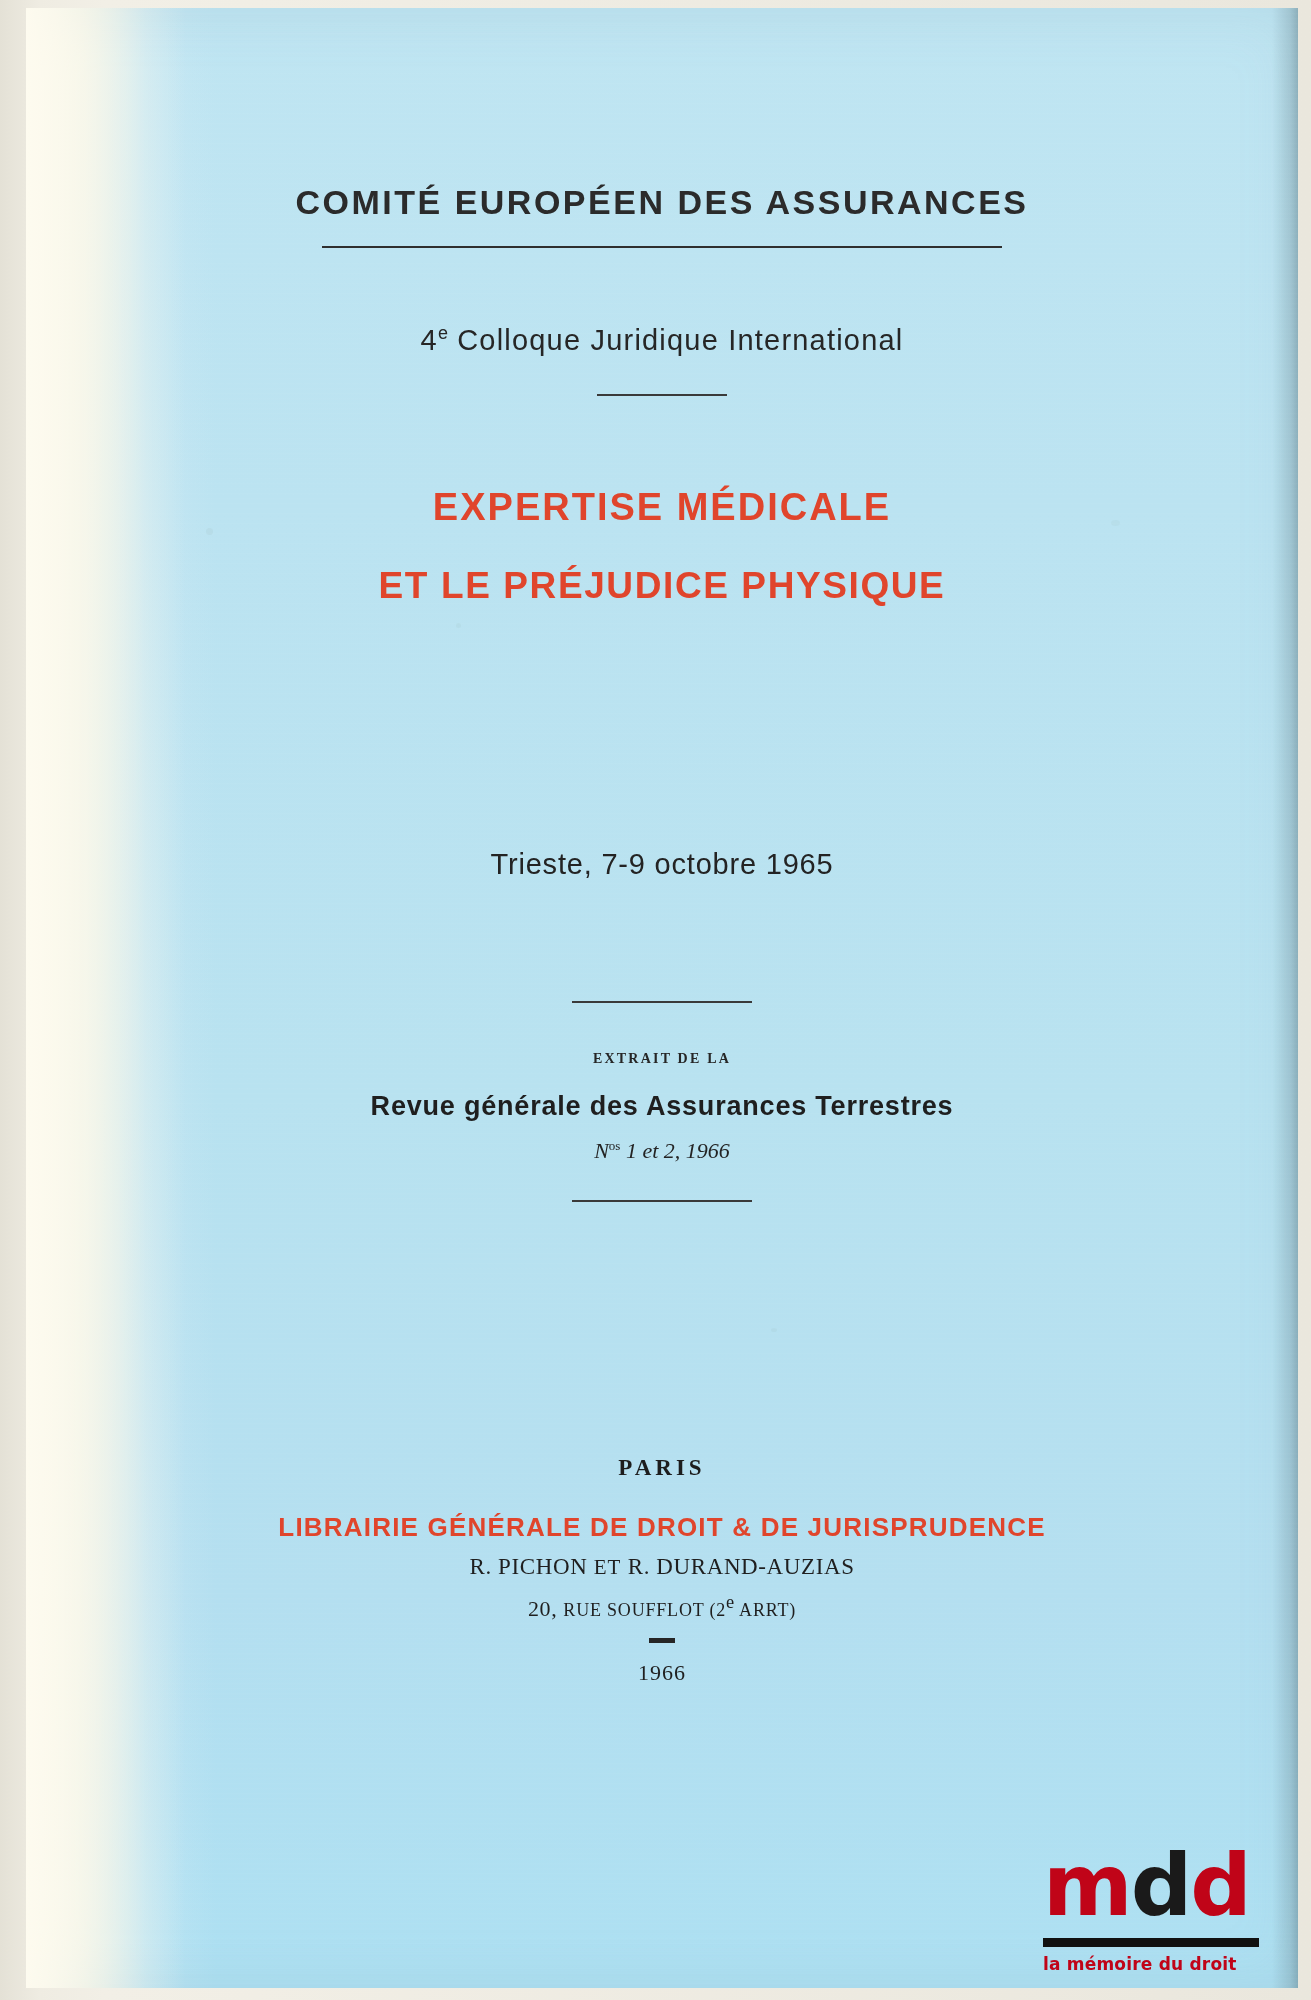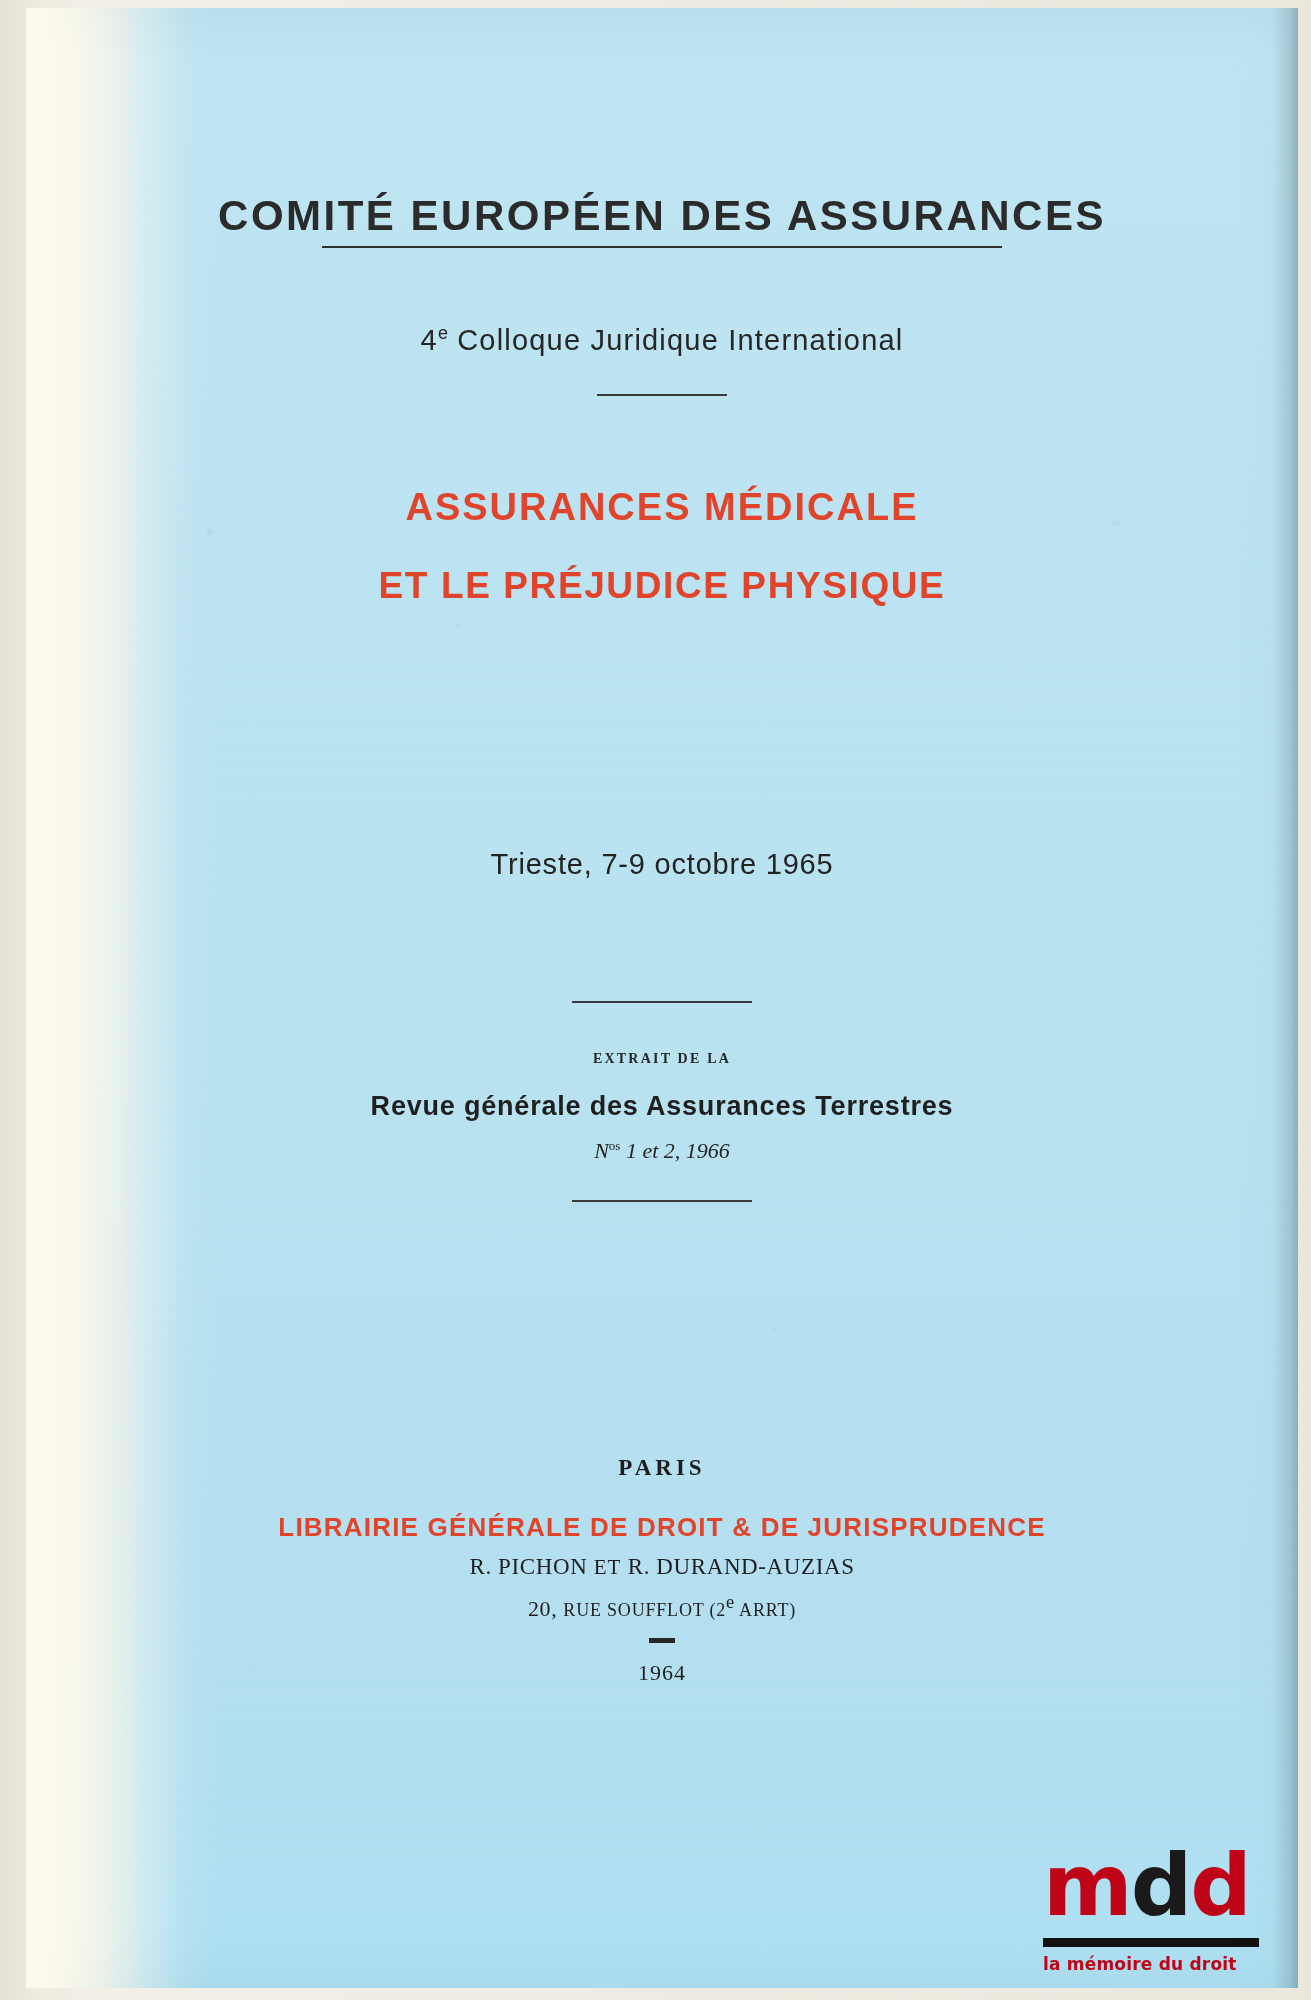--- a/index.html
+++ b/index.html
@@ -87,27 +87,26 @@
     height: 1980px;
     text-align: center;
   }
 
   
   .org-title {
     position: absolute;
     left: 50%;
     transform: translateX(-50%);
     top: 175px;
-    font-size: 42px;
+    font-size: 34px;
     letter-spacing: 2.5px;
     color: #2b2b2b;
     font-weight: 600;
     white-space: nowrap;
     font-family: "Liberation Sans", sans-serif;
-    margin-top: 9px;
   }
   .org-rule {
     position: absolute;
     left: 50%;
     transform: translateX(-50%);
     top: 238px;
     width: 680px;
     height: 2px;
     background: #2f2f2f;
   }
@@ -362,38 +361,38 @@
       <div class="org-title">COMITÉ EUROPÉEN DES ASSURANCES</div>
       <div class="org-rule"></div>
 
       <div class="colloque">
         <span>4</span><sup>e</sup>
         <span>Colloque  Juridique  International</span>
       </div>
       <div class="colloque-rule"></div>
 
       <div class="main-title">
-        <div class="mt-line1">ASSURANCES  MÉDICALE</div>
+        <div class="mt-line1">EXPERTISE  MÉDICALE</div>
         <div class="mt-line4">ET  LE  PRÉJUDICE  PHYSIQUE</div>
       </div>
 
       <div class="place-date">Trieste,  7-9 octobre  1965</div>
 
       <div class="rule-mid-top"></div>
       <div class="extract-label">EXTRAIT  DE  LA</div>
       <div class="revue-name">Revue générale des Assurances Terrestres</div>
       <div class="revue-issue"><span>N</span><sup>os</sup><span> 1 et 2, 1966</span></div>
       <div class="rule-mid-bot"></div>
 
       <div class="pub-city">PARIS</div>
       <div class="pub-house">LIBRAIRIE  GÉNÉRALE  DE  DROIT  &amp;  DE  JURISPRUDENCE</div>
       <div class="pub-directors"><span>R. PICHON </span><span class="sc">ET</span><span> R. DURAND-AUZIAS</span></div>
       <div class="pub-address"><span>20, </span><span class="sc">RUE SOUFFLOT (2</span><sup>e</sup><span class="sc"> ARRT)</span></div>
       <div class="pub-dash"></div>
-      <div class="pub-year">1964</div>
+      <div class="pub-year">1966</div>
 
     </div>
   </div>
 
   <div class="mdd-logo">
     <div class="mdd-letters"><span class="m">m</span><span class="d1">d</span><span class="d2">d</span></div>
     <div class="mdd-bar"></div>
     <div class="mdd-tag">la mémoire du droit</div>
   </div>
 </div>

